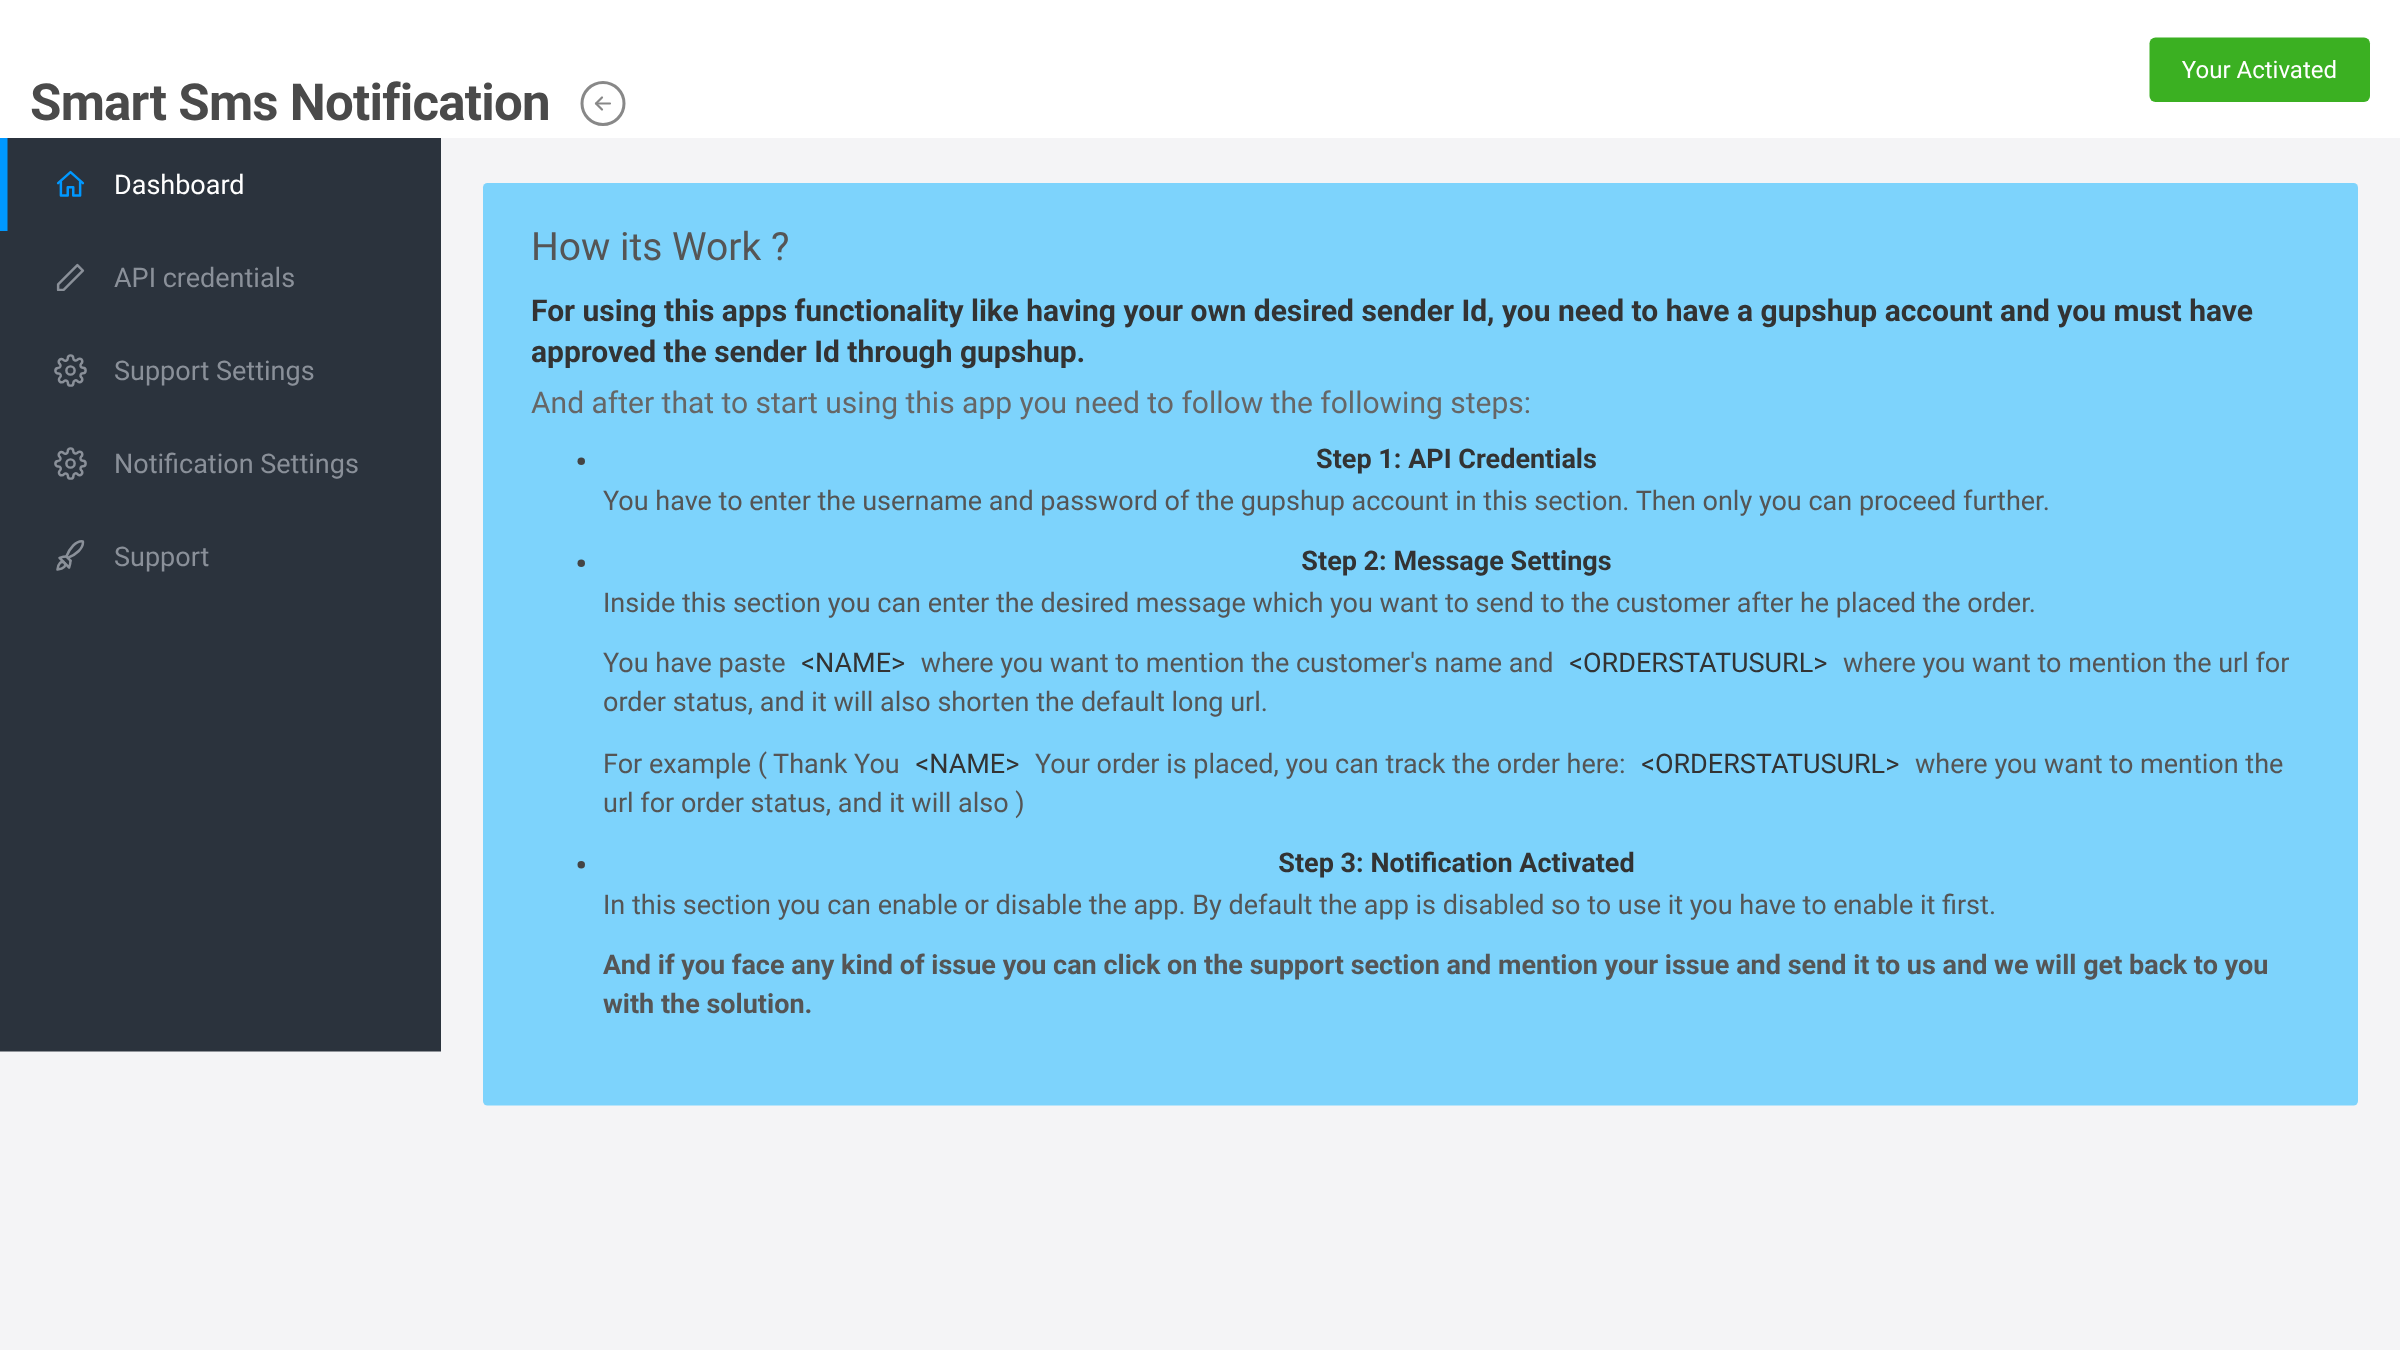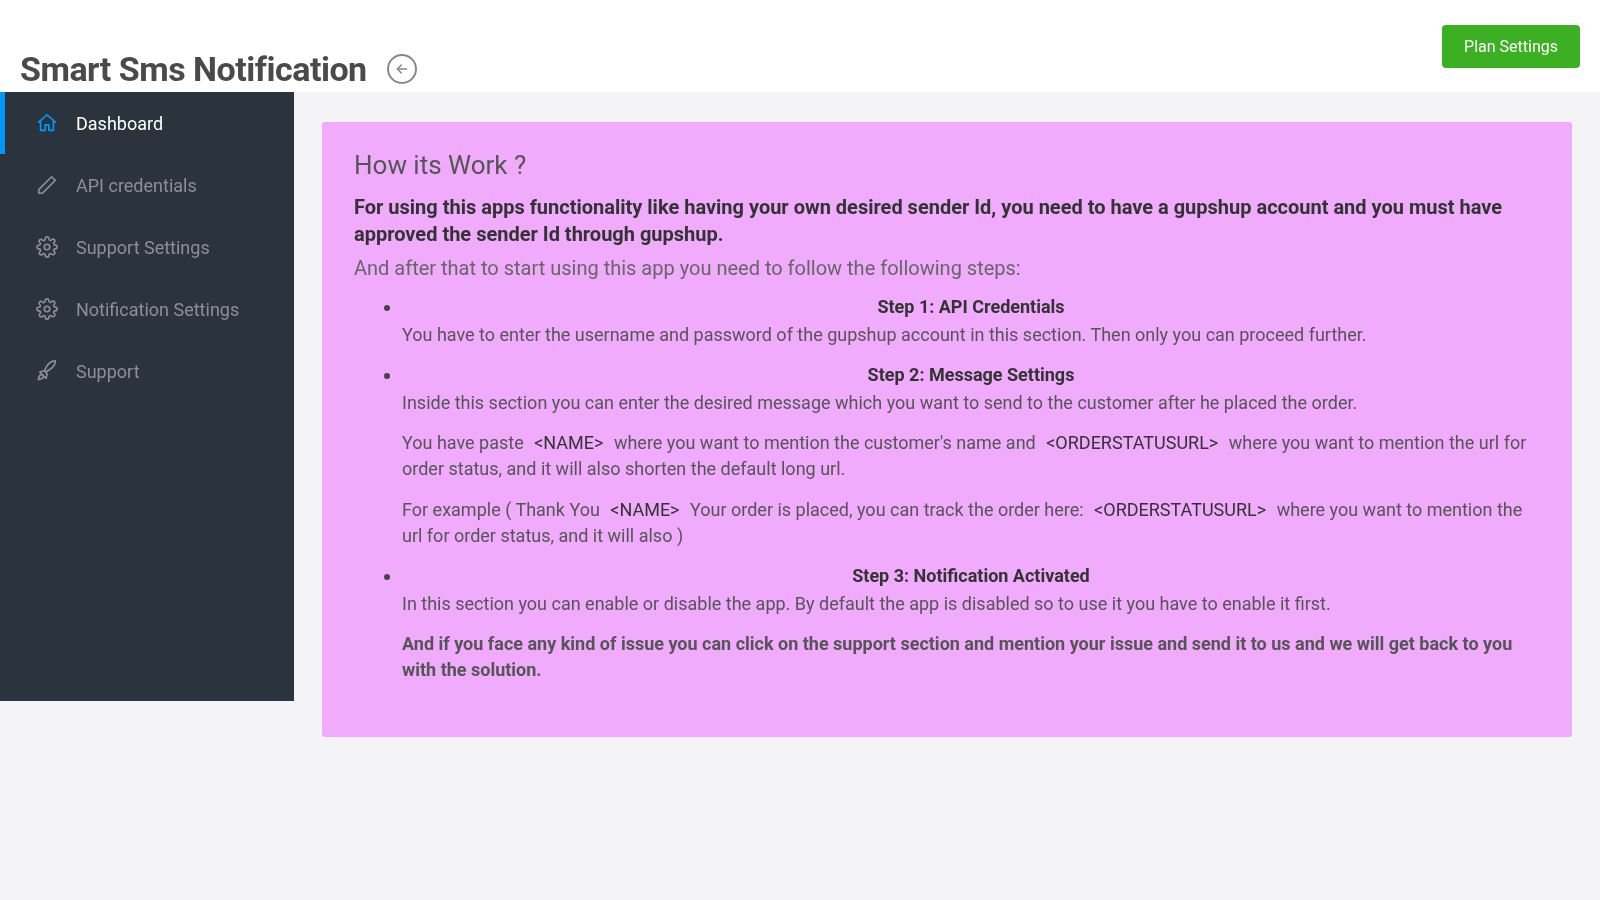--- a/index.html
+++ b/index.html
@@ -89,21 +89,21 @@
   align-items: center;
   justify-content: center;
   color: #8a9099;
 }
 .side-icon svg { width: 22px; height: 22px; }
 .main {
   flex: 1;
   padding: 30px 28px 0 28px;
 }
 .card {
-  background: #f0abfc;
+  background: #7dd3fc;
   border-radius: 3px;
   padding: 28px 32px 40px 32px;
   min-height: 554px;
 }
 .card-title {
   font-size: 26px;
   color: #555;
   font-weight: 400;
   margin-bottom: 14px;
 }
@@ -157,21 +157,21 @@
 <div class="header">
   <div class="header-left">
     <div class="app-title">Smart Sms Notification</div>
     <div class="back-btn">
       <svg viewBox="0 0 24 24" fill="none" stroke="currentColor" stroke-width="2.2" stroke-linecap="round" stroke-linejoin="round">
           <line x1="19" y1="12" x2="5" y2="12"></line>
           <polyline points="11 18 5 12 11 6"></polyline>
         </svg>
     </div>
   </div>
-  <div class="plan-badge">Plan Settings</div>
+  <div class="plan-badge">Your Activated</div>
 </div>
 
 <div class="body-wrap">
   <div class="sidebar">
 
     <div class="side-item active">
       <span class="side-icon">
         <svg viewBox="0 0 24 24" fill="none" stroke="currentColor" stroke-width="1.8" stroke-linecap="round" stroke-linejoin="round">
             <path d="M3 11l9-8 9 8"></path>
             <path d="M5 10v10h5v-6h4v6h5V10"></path>

